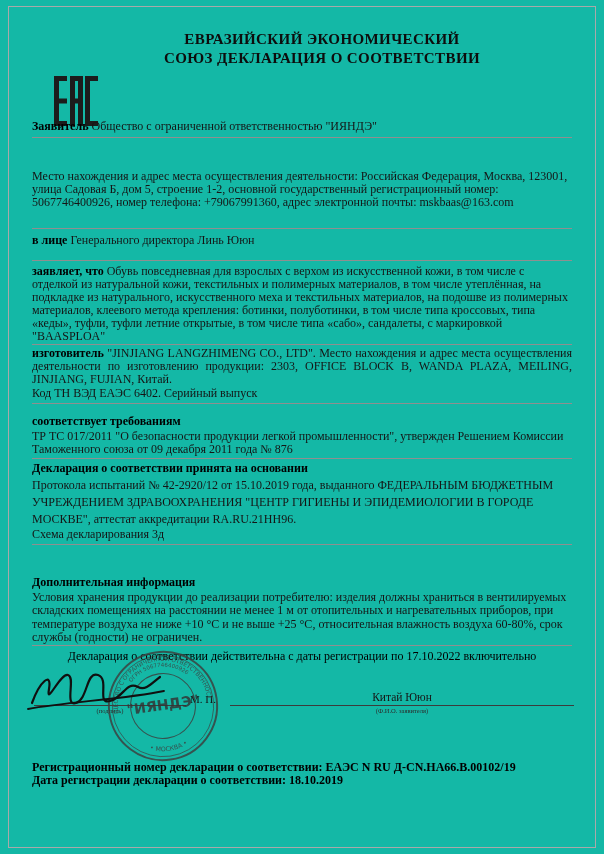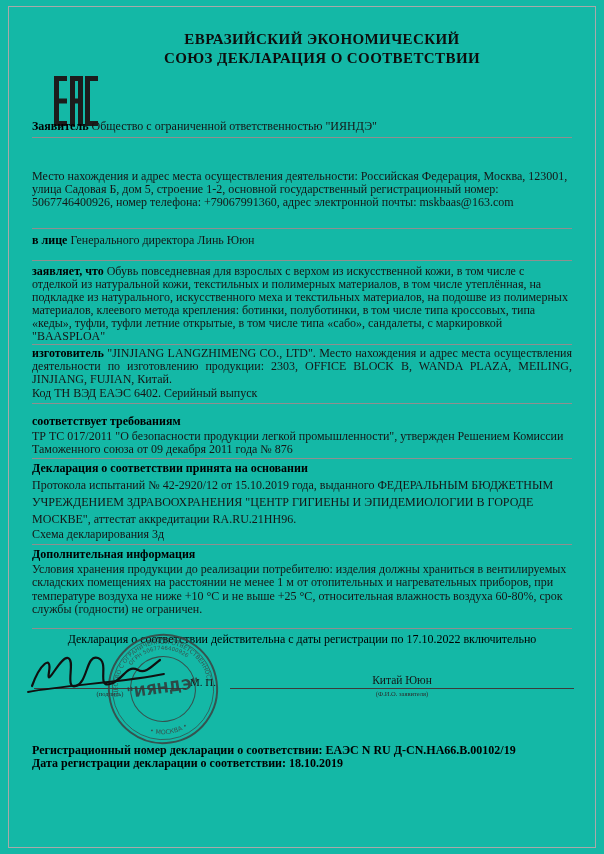--- a/index.html
+++ b/index.html
@@ -22,21 +22,21 @@
   .address { padding-top:5px; padding-bottom:19px;margin-top:27px; }
   .inperson { padding-top:5px; padding-bottom:13px; }
   .declares { padding-top:4px; padding-bottom:1px; }
   .manufblock { padding-top:2px; padding-bottom:3px; }
   .manuf { text-align:justify; }
   .code-line { margin-top:1px; }
   .complies { padding-top:3px; padding-bottom:2px;margin-top:8px; }
   .complies .val { margin-top:2px; }
   .basis { padding-top:3px; padding-bottom:3px; }
   .basis .val { margin-top:2px; line-height:17px; }
-  .additional { padding-top:3px; padding-bottom:12px; }
+  .additional { padding-top:3px; padding-bottom:1px;margin-top:28px; }
   .additional .val { margin-top:2px; line-height:13.3px; }
   .validity { padding-top:4px; font-weight:normal; color:#000;text-align:center; }
   .sig-area { position:relative; height:78px; }
   .scribble { position:absolute; left:-6px; top:2px; z-index:3; }
   .stamp { position:absolute; left:72px; top:-16px; z-index:2; opacity:.82; }
   .sig-line-left { position:absolute; left:2px; top:42px; width:152px;
     border-top:1px solid #3c3c3c; text-align:center; font-size:6.5px; line-height:9px; color:#2c2c2c; }
   .mp { position:absolute; left:158px; top:30px; font-size:11px; }
   .fio-block { position:absolute; left:198px; top:28px; width:344px; text-align:center; }
   .fio-name { border-bottom:1px solid #3c3c3c; padding-bottom:1px; font-size:11.5px; }

